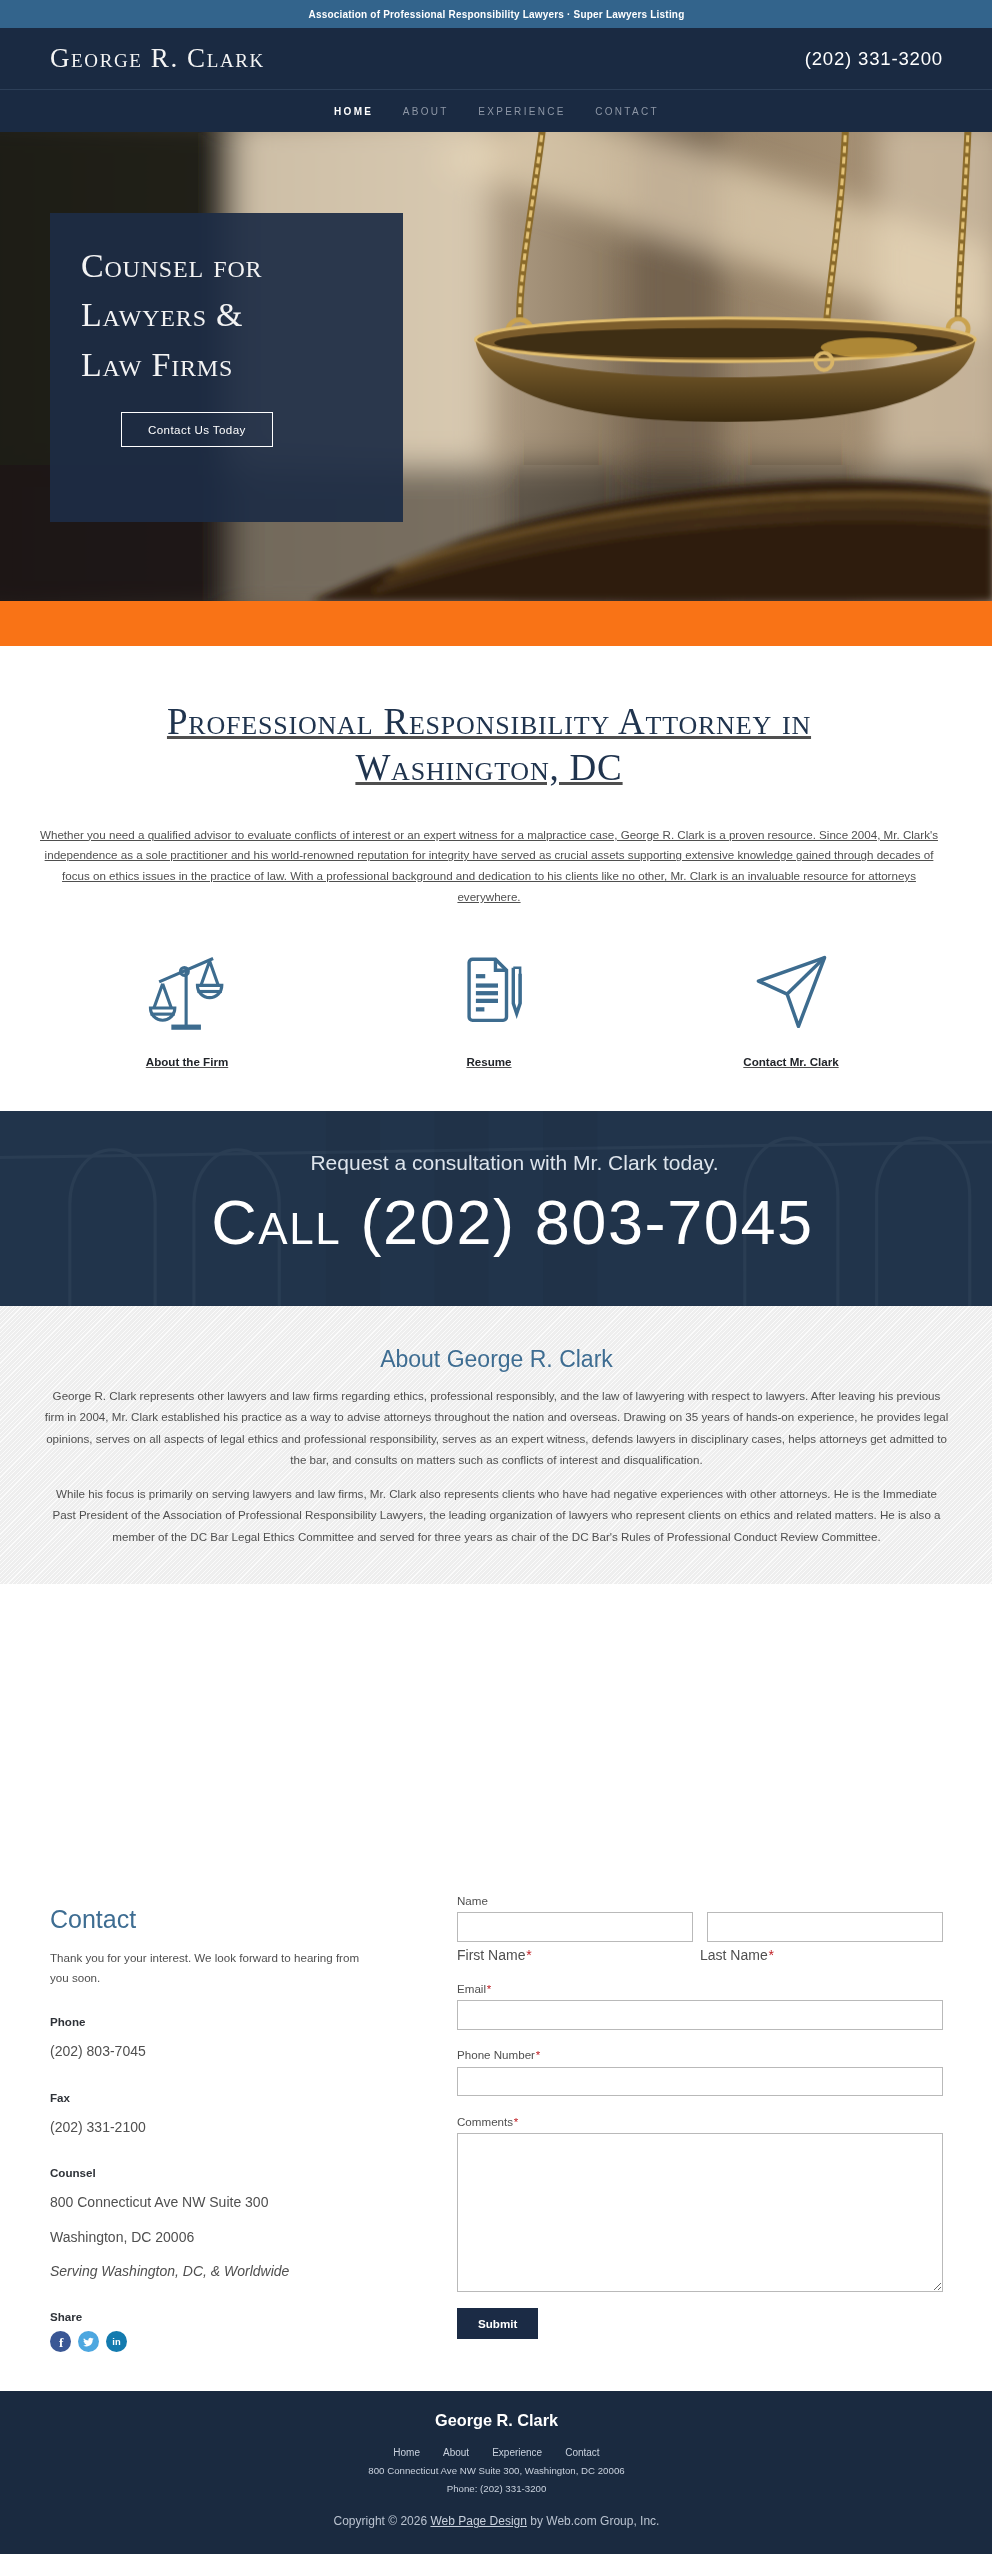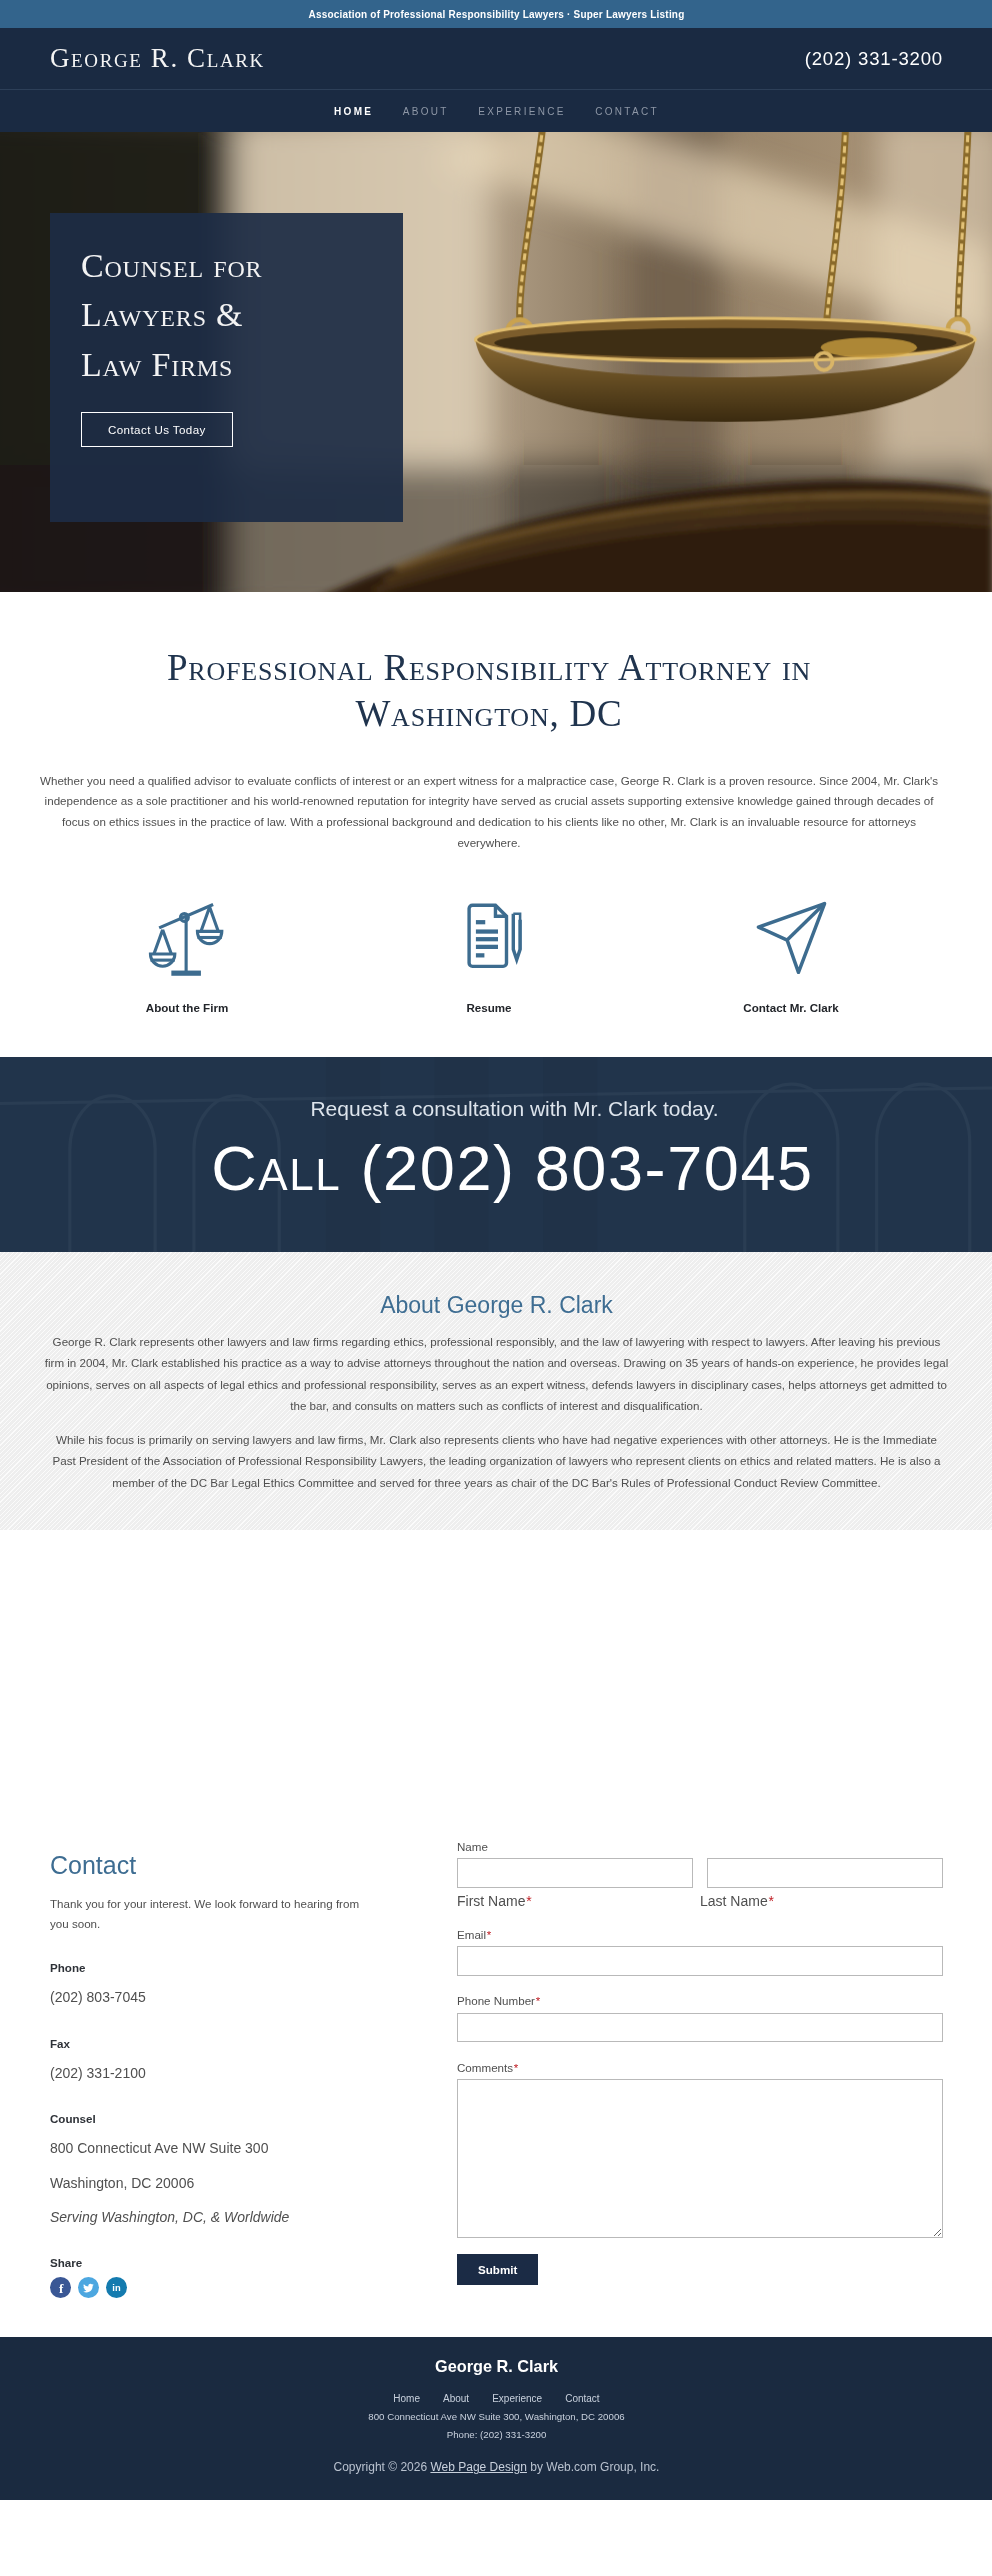--- a/index.html
+++ b/index.html
@@ -15,28 +15,28 @@
   .header { height:61px; background:#1a2a42; display:flex; align-items:center; justify-content:space-between; padding:0 50px; }
   .logo { font-family:"Liberation Serif", serif; font-variant:small-caps; font-size:27px; letter-spacing:1.6px; color:#f4f4f4; font-weight:normal; }
   .header-phone { font-size:18.6px; color:#ffffff; letter-spacing:0.8px; }
 
   
   .nav { height:43px; background:#1a2a42; border-top:0.8px solid #2d3f58; display:flex; align-items:center; justify-content:center; gap:29.5px; }
   .nav a { text-decoration:none; font-size:10px; letter-spacing:2.3px; color:#8e97a6; text-transform:uppercase; }
   .nav a.active { color:#ffffff; font-weight:bold; }
 
   
-  .hero { position:relative; height:460px; overflow:hidden; background:#fef9c3; }
+  .hero { position:relative; height:514px; overflow:hidden; background:#f97316; }
   .hero svg.bg { position:absolute; inset:0; display:block; }
   .hero-overlay { position:absolute; left:50px; top:81px; width:353px; height:309px; background:rgba(29,44,69,0.93); padding:28px 31px; }
   .hero-overlay h2 { margin:0 0 23px 0; max-width:202px; font-family:"Liberation Serif", serif; font-variant:small-caps; font-weight:normal; font-size:34px; line-height:1.45; color:#f3f3f3; letter-spacing:0.8px; }
-  .hero-cta { display:inline-block; border:1.6px solid #ffffff; background:transparent; color:#ffffff; font-size:11.6px; letter-spacing:0.4px; padding:10px 26px; cursor:pointer; font-family:inherit; }
-
-  
-  .intro { text-align:center; padding:53px 15px 43px 0; }
+  .hero-cta { display:inline-block; border:1.6px solid #ffffff; background:transparent; color:#ffffff; font-size:11.6px; letter-spacing:0.4px; padding:10px 26px; cursor:pointer; font-family:inherit;margin-left:40px; }
+
+  
+  .intro { text-align:center; padding:53px 15px 43px 0;text-decoration:underline; }
   .intro h1 { margin:0 auto 33px auto; max-width:775px; font-family:"Liberation Serif", serif; font-variant:small-caps; font-weight:normal; font-size:37px; line-height:1.25; color:#20344e; letter-spacing:0.8px; }
   .intro p { width:904px; margin:0 auto; font-size:11.6px; line-height:1.8; color:#4f4f4f; }
 
   .features { display:flex; justify-content:center; margin-top:40px; }
   .feature { width:302px; text-align:center; cursor:pointer; }
   .feature svg { display:block; margin:0 auto; }
   .feature .flabel { margin-top:20px; font-size:11.6px; font-weight:bold; color:#22252a; }
 
   
   .banner { position:relative; height:195px; background:linear-gradient(180deg,#2c4158 0%,#22344c 70%,#1d2f46 100%); overflow:hidden; text-align:center; }

